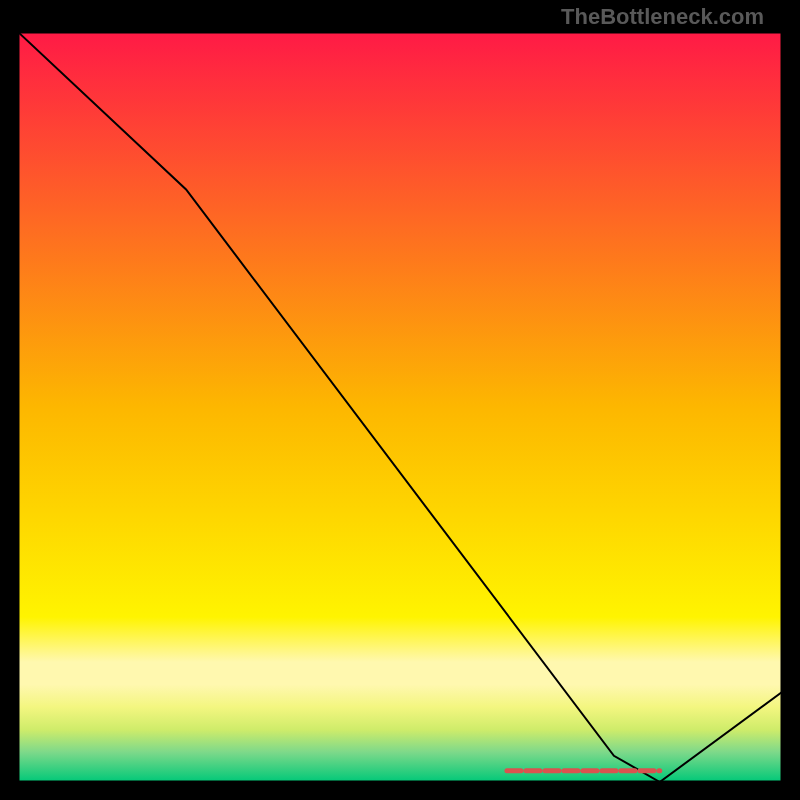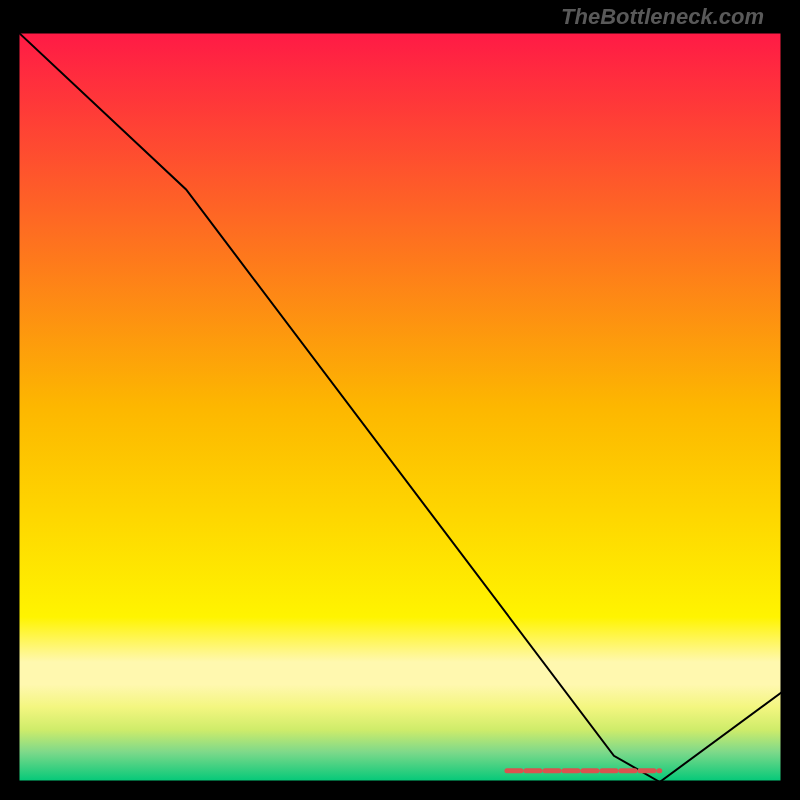--- a/index.html
+++ b/index.html
@@ -7,21 +7,20 @@
     padding: 0;
     background: #000;
     width: 800px;
     height: 800px;
     overflow: hidden;
   }
   .container {
     width: 780px;
     height: 800px;
     position: relative;
-    font-style: italic;
   }
   .attribution {
     position: absolute;
     top: 4px;
     right: 16px;
     color: #595959;
     font-family: Arial, Helvetica, sans-serif;
     font-size: 22px;
     font-weight: bold;
     user-select: text;

